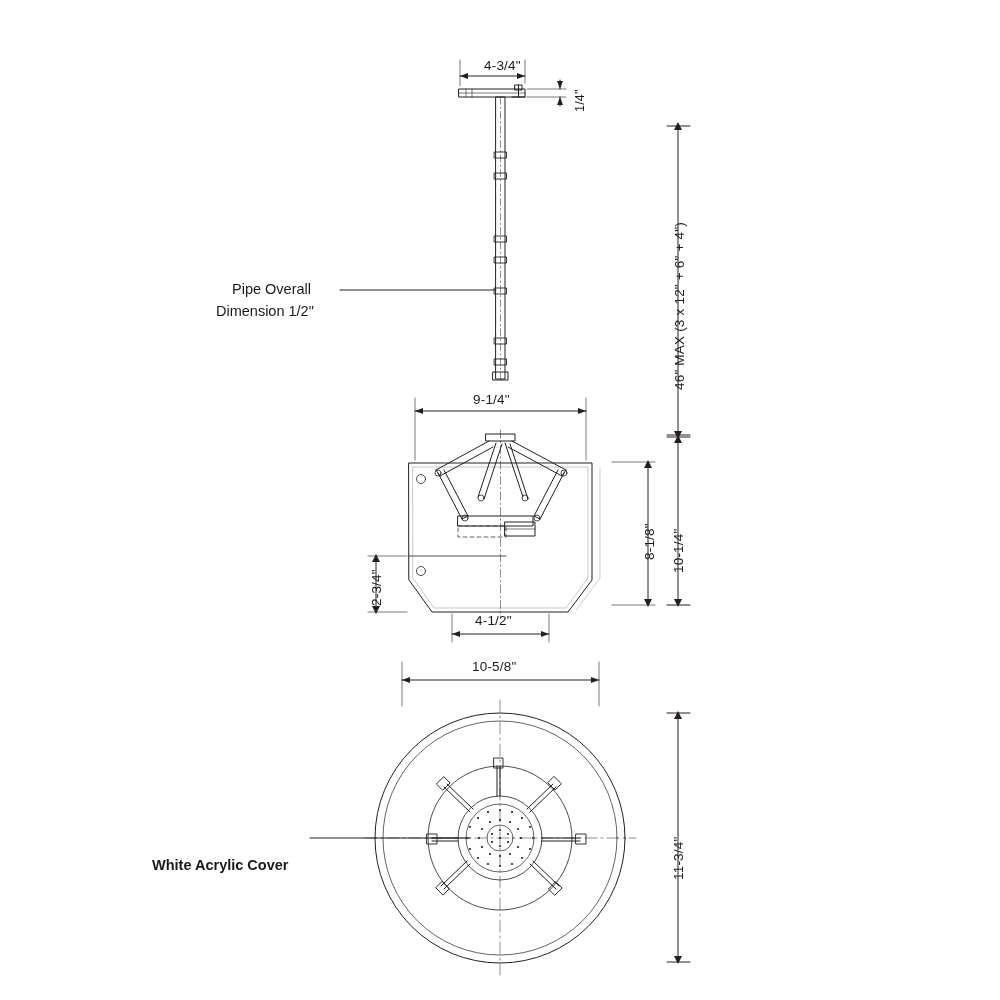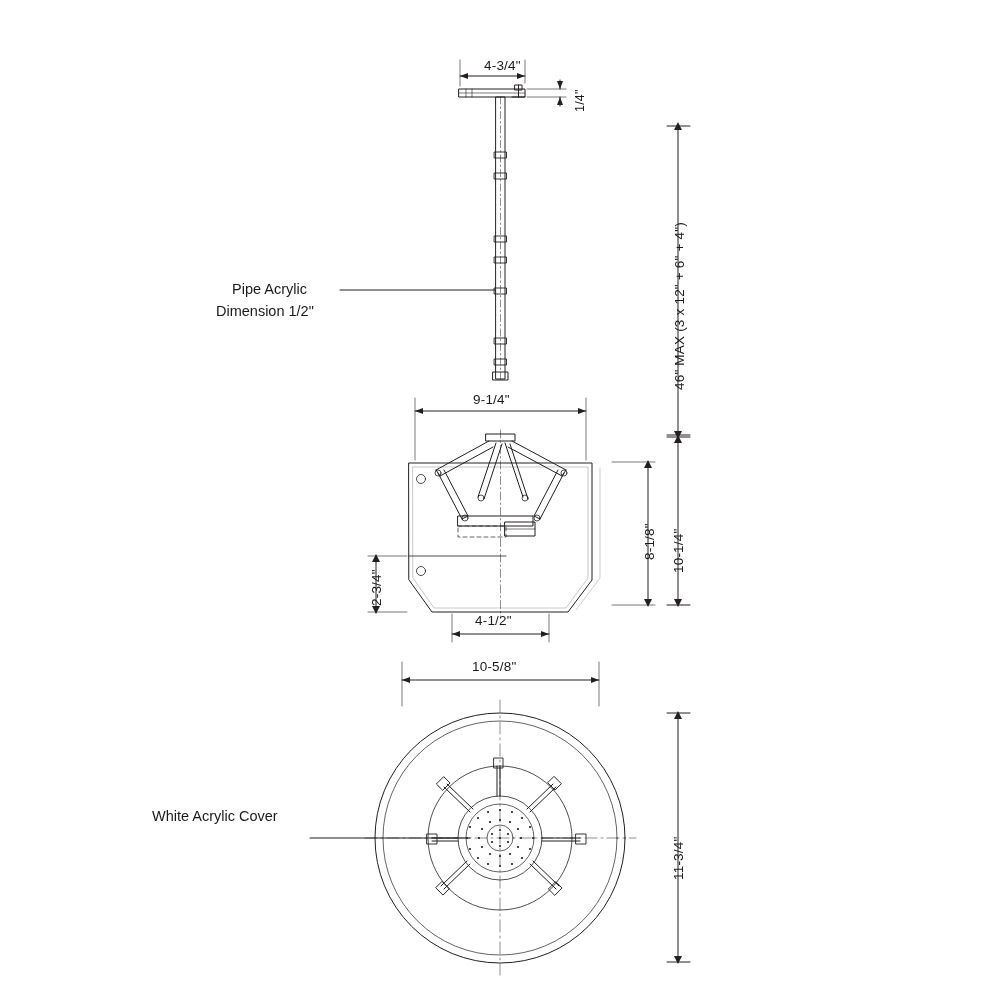--- a/index.html
+++ b/index.html
@@ -318,19 +318,19 @@
 
   <div class="lbl vert" style="left:369px; top:606px; transform:rotate(-90deg);">2-3/4"</div>
 
   <div class="lbl" style="left:475px; top:613px;">4-1/2"</div>
 
   <div class="lbl" style="left:472px; top:659px;">10-5/8"</div>
 
   <div class="lbl vert" style="left:671px; top:880px; transform:rotate(-90deg);">11-3/4"</div>
 
   <div class="callout two-line" style="left:232px; top:278px;">
-    <div>Pipe Acrylic</div>
+    <div>Pipe Overall</div>
     <div style="margin-left:-16px;">Dimension 1/2"</div>
   </div>
 
-  <div class="callout" style="left:152px; top:808px;">White Acrylic Cover</div>
+  <div class="callout" style="left:152px; top:857px;font-weight:bold;">White Acrylic Cover</div>
 
 </div>
 
 </body></html>

